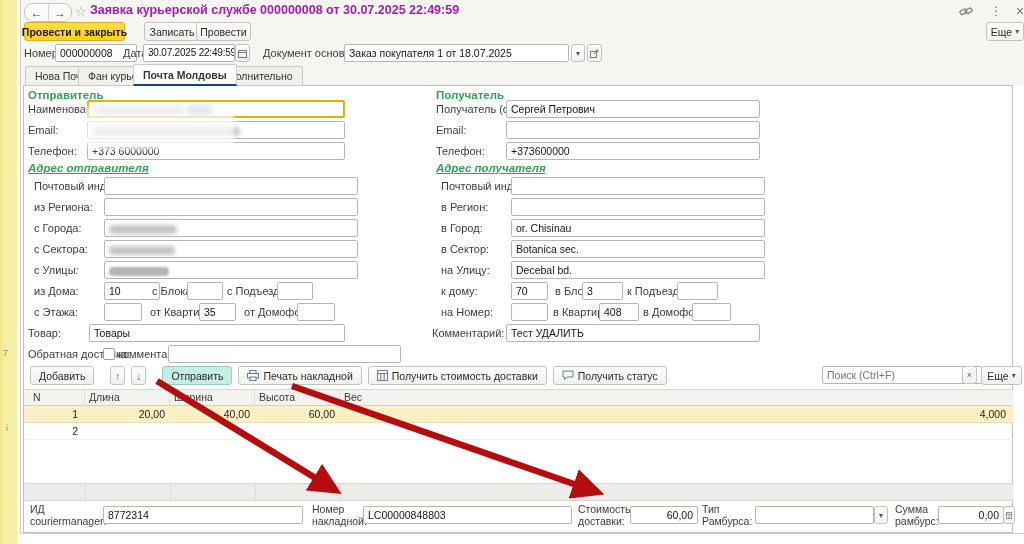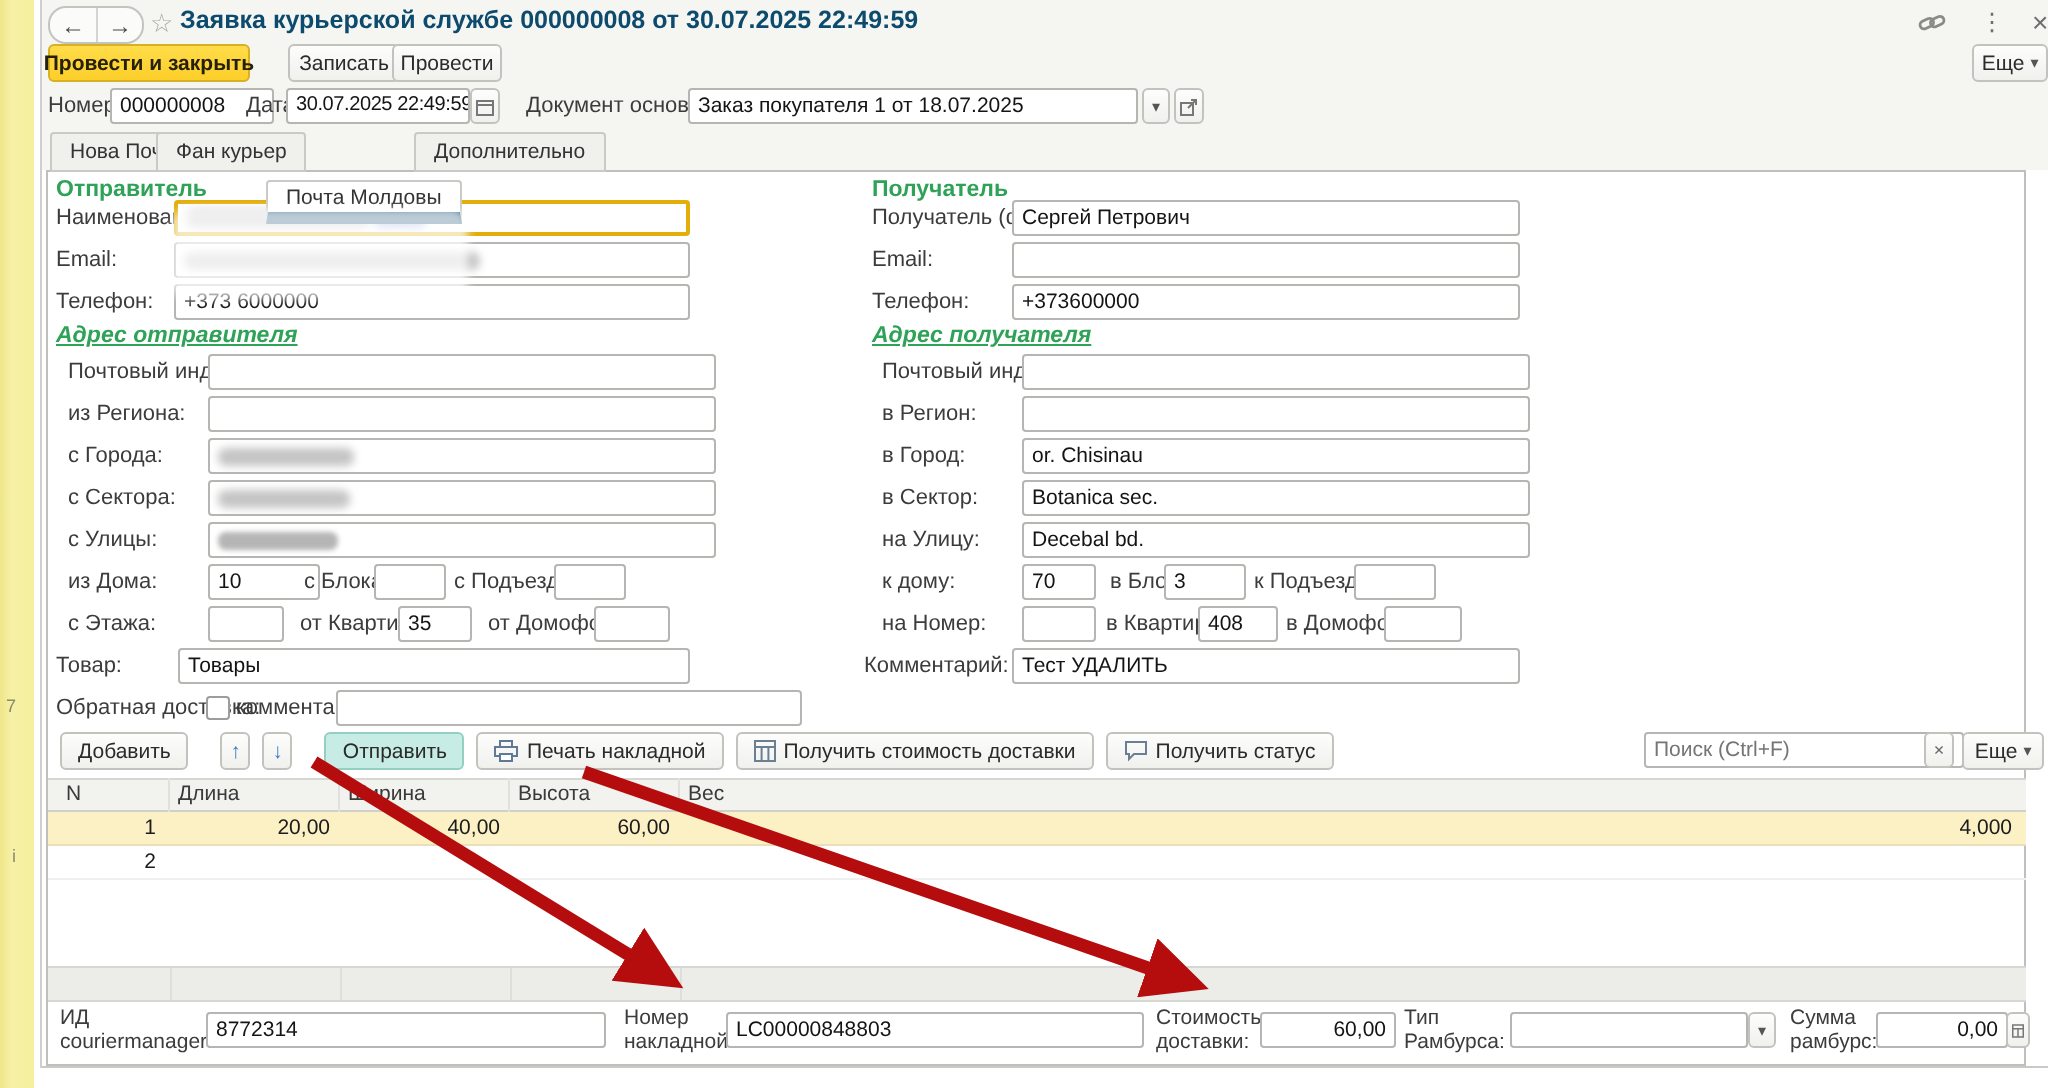--- a/index.html
+++ b/index.html
@@ -33,27 +33,27 @@
          white-space:nowrap; cursor:pointer; z-index:4; }
   .btn-yellow { background:linear-gradient(#ffdc49,#fccf2a); border-color:#d9b023; font-weight:700; color:#262008; }
   .sq { padding:0 2px; }
 
   .navgrp { left:24px; top:3px; display:flex; border:1px solid #c3c3c0; border-radius:9px;
             overflow:hidden; background:#fbfbf9; z-index:4; }
   .navbtn { width:23px; height:17px; display:flex; align-items:center; justify-content:center;
             font-size:12px; color:#4a4a48; cursor:pointer; }
   .navbtn + .navbtn { border-left:1px solid #d4d4d0; }
 
-  .title { left:90px; top:3px; font-size:12.5px; font-weight:700; color:#0c4a6e; white-space:nowrap; z-index:4; }
+  .title { left:90px; top:3px; font-size:12.5px; font-weight:700; color:#a21caf; white-space:nowrap; z-index:4; }
   .topicon { font-size:12px; color:#6e6e6c; cursor:pointer; z-index:4; }
 
   .tab { position:absolute; top:66px; height:20px; display:flex; align-items:center; padding:0 9px;
          font-size:10.5px; color:#333; background:#f0f0ec; border:1px solid #c9c9c5;
          border-radius:2px 2px 0 0; cursor:pointer; z-index:3; }
-  .tab-active { top:64px; height:22px; background:#fff; border-bottom:6px solid #0c4a6e; font-weight:400; z-index:5;margin-top:26px; }
+  .tab-active { top:64px; height:22px; background:#fff; border-bottom:2px solid #0c4a6e; font-weight:700; z-index:5; }
 
   .content { left:23px; top:85px; width:990px; height:448px; background:#fff;
              border:1px solid #bfbfbc; z-index:2; }
 
   
   .cmdbar { left:30px; top:366px; height:19px; display:flex; align-items:stretch; gap:6px; z-index:4; }
   .cbtn { height:19px; background:linear-gradient(#fdfdfc,#f0f0ed); border:1px solid #c2c2bf;
           border-radius:3px; font-size:10.5px; color:#2b2b2b; display:flex; align-items:center;
           padding:0 8px; gap:4px; white-space:nowrap; cursor:pointer; }
   .cbtn-send { background:#c7ece5; border-color:#94cfc2; }

